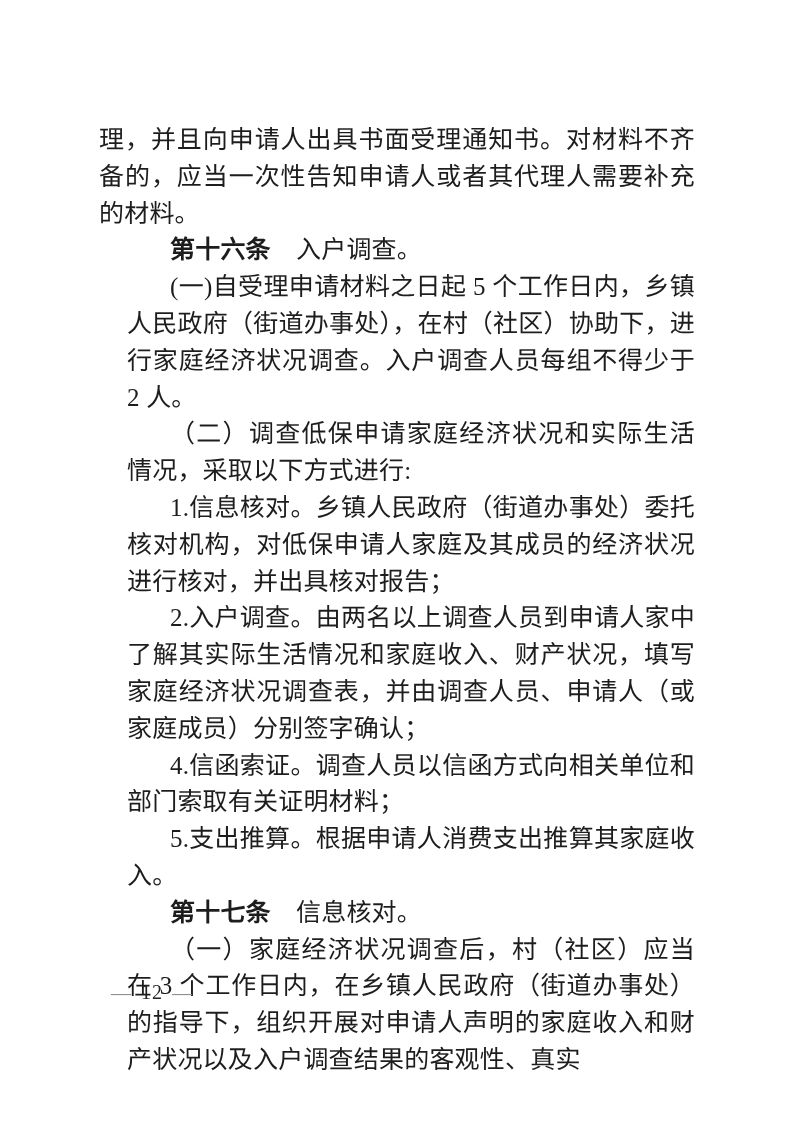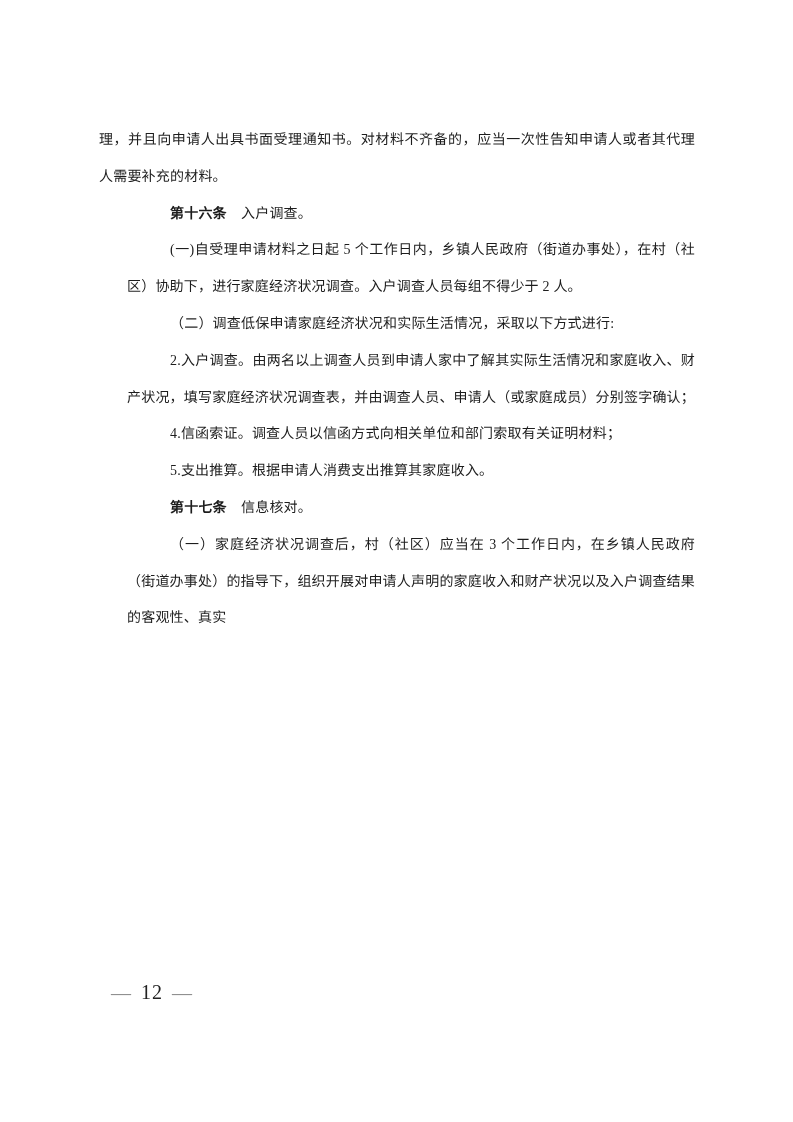--- a/index.html
+++ b/index.html
@@ -16,21 +16,21 @@
     background: #ffffff;
     font-family: "Liberation Serif", "DejaVu Serif", serif;
     overflow: hidden;
   }
   .doc-body {
     position: absolute;
     left: 99px;
     top: 122px;
     width: 596px;
     color: #1d1d1d;
-    font-size: 14px;
+    font-size: 25px;
     line-height: 36.8px;
     text-align: justify;
     letter-spacing: 0.2px;
   }
   .para {
     margin: 0;
     padding: 0;
   }
   .para.indent {
     text-indent: 43px;
@@ -63,20 +63,21 @@
 <body>
 
 <div class="page">
 
   <main class="doc-body">
 
   <p class="para"><span>理，并且向申请人出具书面受理通知书。对材料不齐备的，应当一次性告知申请人或者其代理人需要补充的材料。</span></p>
       <p class="para indent"><span class="bold">第十六条</span><span>　入户调查。</span></p>
       <p class="para indent"><span>(一)自受理申请材料之日起 5 个工作日内，乡镇人民政府（街道办事处），在村（社区）协助下，进行家庭经济状况调查。入户调查人员每组不得少于 2 人。</span></p>
       <p class="para indent"><span>（二）调查低保申请家庭经济状况和实际生活情况，采取以下方式进行:</span></p>
+      <p class="para indent"><span>1.信息核对。乡镇人民政府（街道办事处）委托核对机构，对低保申请人家庭及其成员的经济状况进行核对，并出具核对报告；</span></p>
       <p class="para indent"><span>2.入户调查。由两名以上调查人员到申请人家中了解其实际生活情况和家庭收入、财产状况，填写家庭经济状况调查表，并由调查人员、申请人（或家庭成员）分别签字确认；</span></p>
       <p class="para indent"><span>4.信函索证。调查人员以信函方式向相关单位和部门索取有关证明材料；</span></p>
       <p class="para indent"><span>5.支出推算。根据申请人消费支出推算其家庭收入。</span></p>
       <p class="para indent"><span class="bold">第十七条</span><span>　信息核对。</span></p>
       <p class="para indent"><span>（一）家庭经济状况调查后，村（社区）应当在 3 个工作日内，在乡镇人民政府（街道办事处）的指导下，组织开展对申请人声明的家庭收入和财产状况以及入户调查结果的客观性、真实</span></p>
     </main>
 
   <footer class="page-footer">
     <span class="footer-dash">—</span>
     <span class="page-number">12</span>

